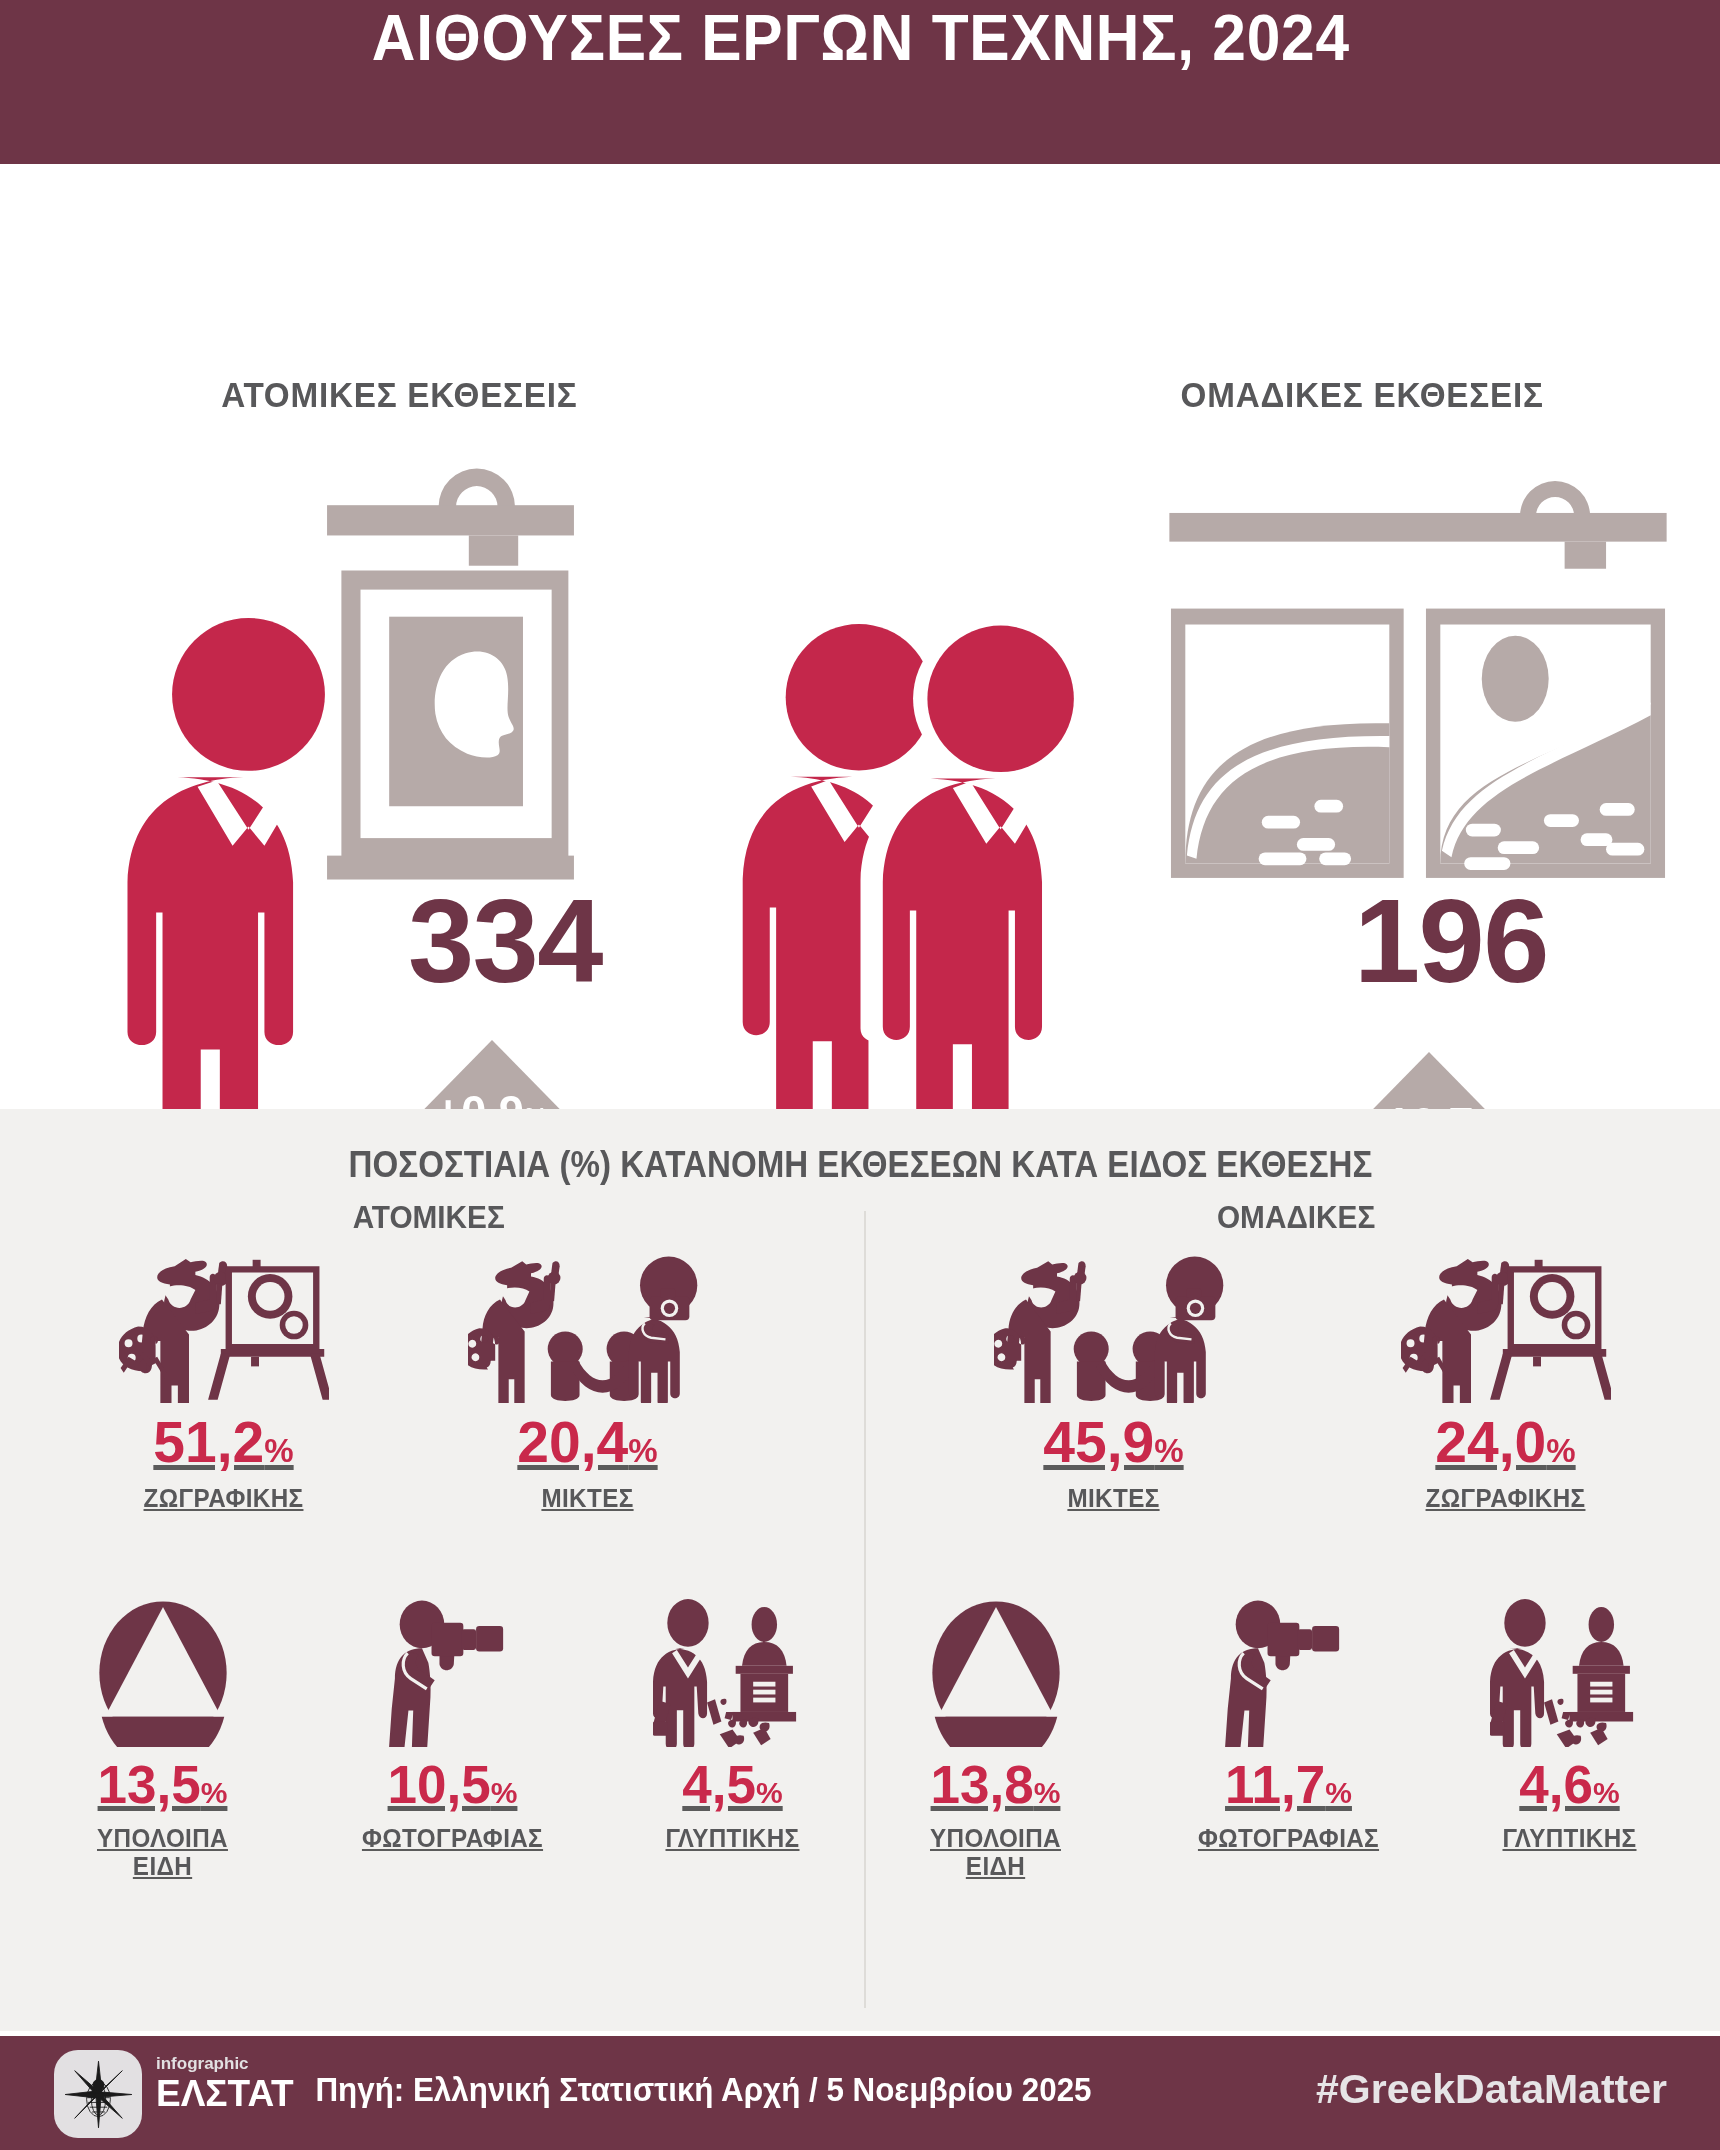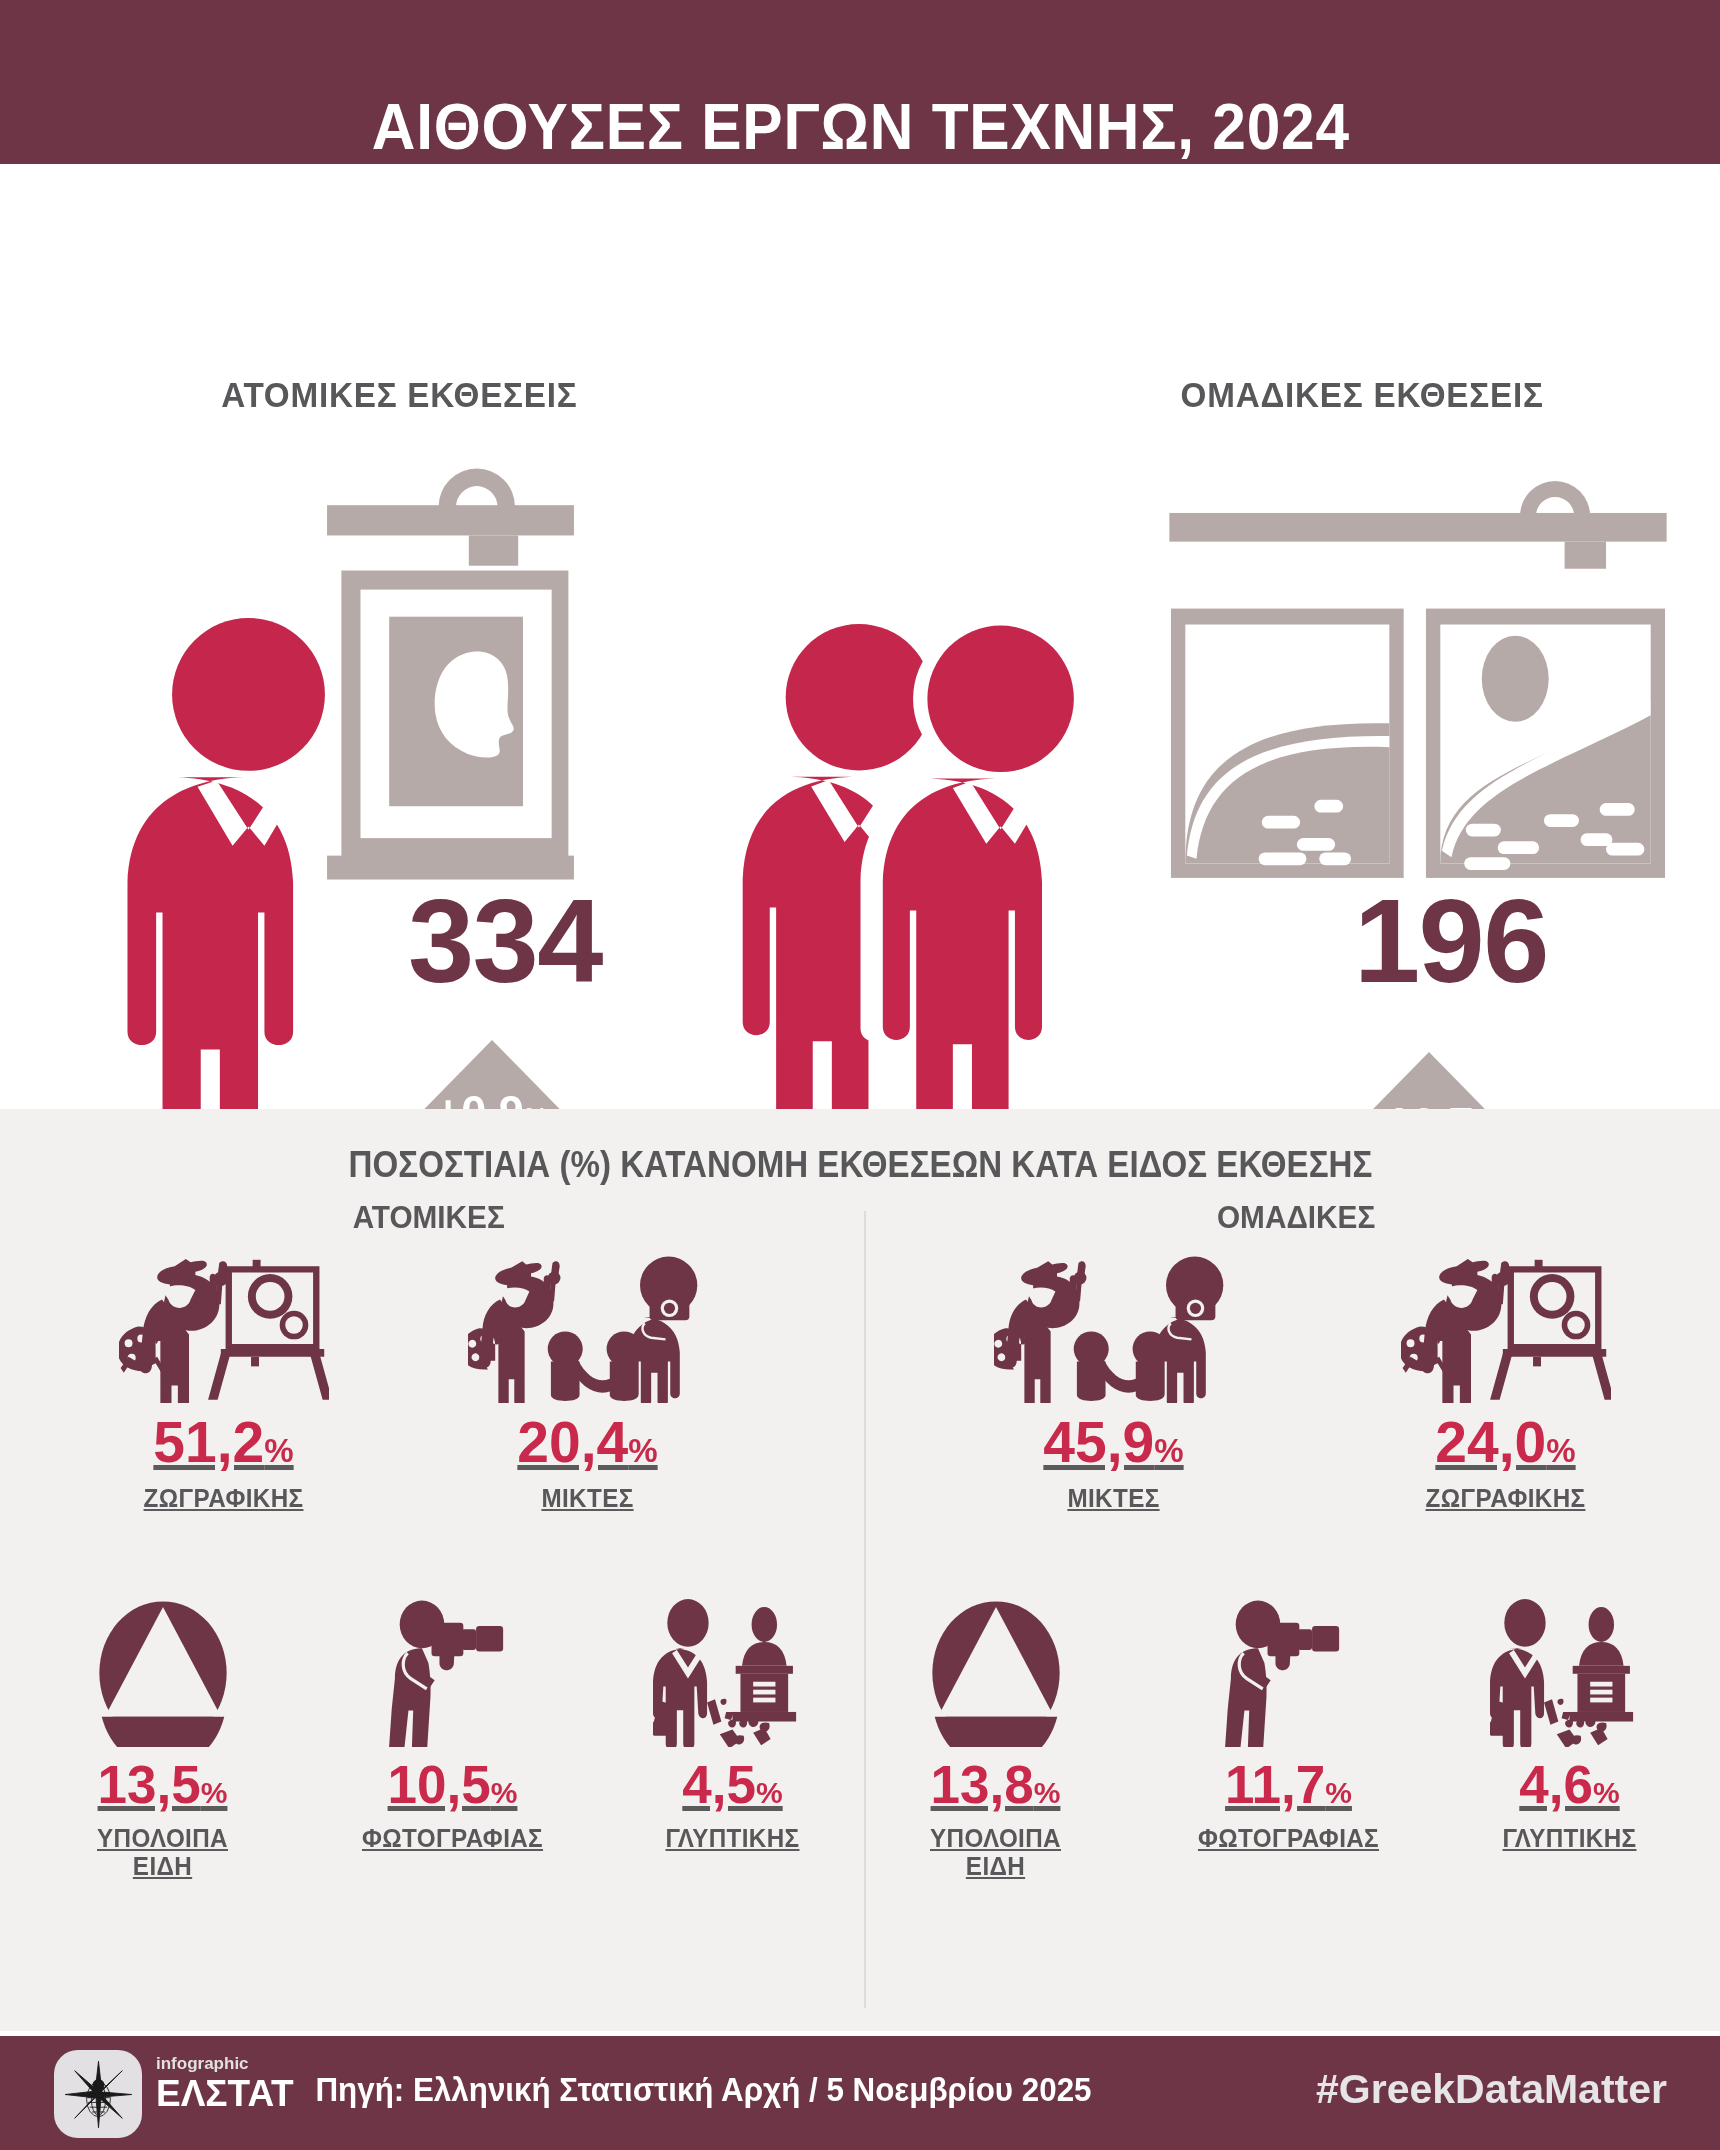--- a/index.html
+++ b/index.html
@@ -8,21 +8,21 @@
     font-family: "Liberation Sans", sans-serif;
     background: #ffffff;
     color: #5b5b5b;
     overflow: hidden;
   }
   .page { position: relative; width: 1721px; height: 2151px; background:#ffffff; }
 
   
   .header {
     position:absolute; left:0; top:0; width:1721px; height:164px;
-    background:#6e3547; display:flex; align-items:flex-end; justify-content:center;
+    background:#6e3547; display:flex; align-items:flex-start; justify-content:center;
   }
   .header-title {
     color:#ffffff; font-size:65px; font-weight:bold; letter-spacing:0.8px;
     font-family:"Liberation Sans", sans-serif; transform: scaleX(0.93);
     white-space:nowrap;
   }
 
   
   .top { position:absolute; left:0; top:164px; width:1394px; height:945px; background:#ffffff; }
   .panel-head {

